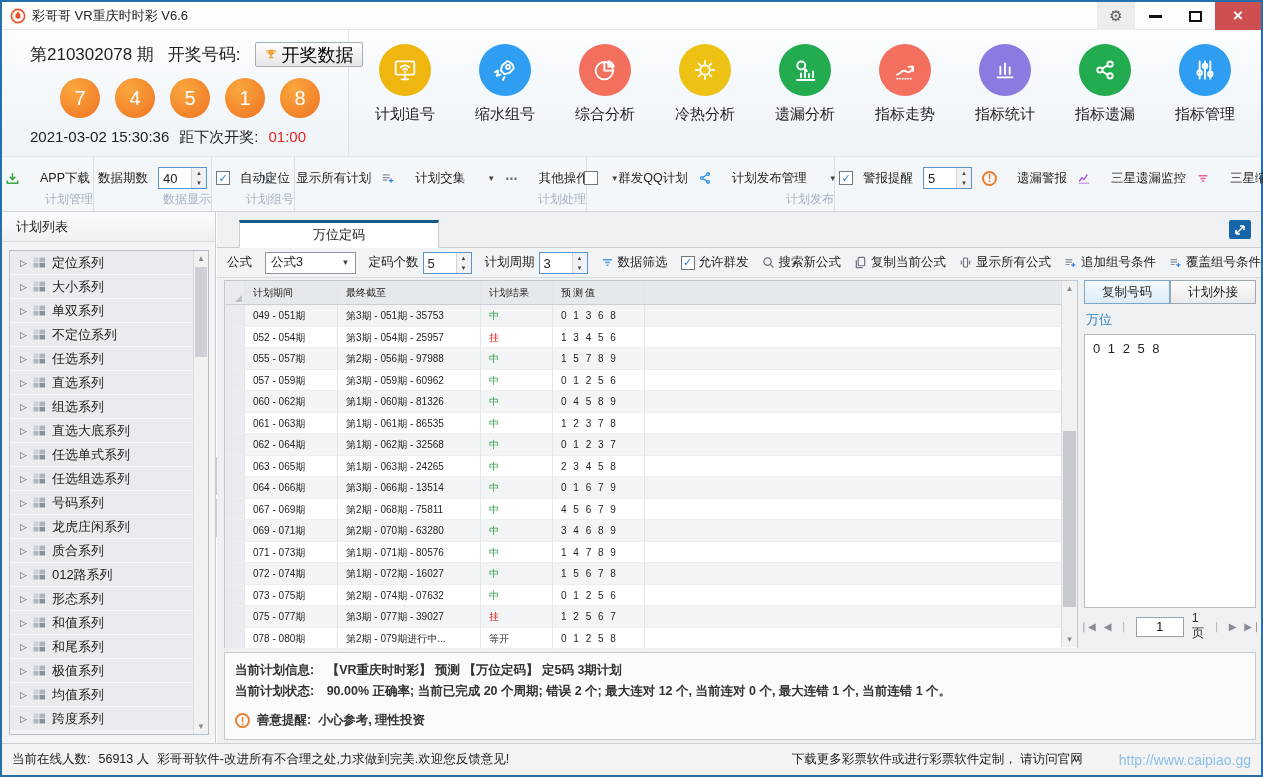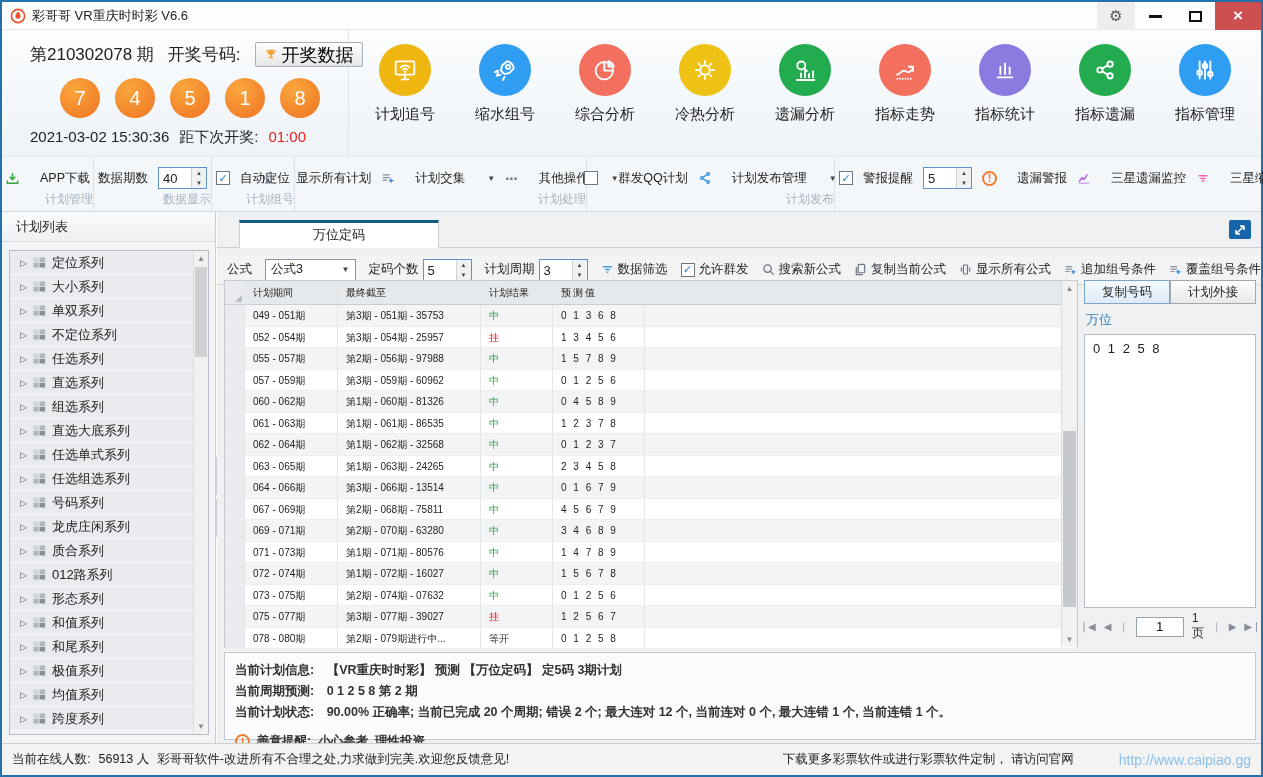--- a/index.html
+++ b/index.html
@@ -54,21 +54,21 @@
   .sb-scroll { position:absolute; right:0; top:0; bottom:0; width:15px; background:#f1f1f1; border-left:1px solid #dcdcdc; }
   .scroll-arrow { height:15px; display:flex; align-items:center; justify-content:center; color:#8a8a8a; font-size:8px; }
   .sb-thumb { position:absolute; left:1px; right:1px; top:16px; height:90px; background:#cdd0d4; }
   .splitter-btn { position:absolute; width:12px; height:38px; background:#eef0f2; border:1px solid #c8cdd3; color:#555; font-size:9px; display:flex; align-items:center; justify-content:center; }
 
   
   .main { position:absolute; left:215px; top:210px; right:0; bottom:32px; background:#eef0f2; }
   .tabbar { position:absolute; left:0; right:0; top:6px; height:30px; border-bottom:1px solid #c8cdd3; }
   .tab { position:absolute; left:22px; bottom:-1px; width:200px; height:28px; background:#fff; border:1px solid #c8cdd3; border-bottom:1px solid #fff; border-top:3px solid #155a83; text-align:center; line-height:23px; font-size:13px; }
   .expand-btn { position:absolute; right:10px; top:2px; width:22px; height:19px; background:#1565a8; border-radius:2px; display:flex; align-items:center; justify-content:center; }
-  .ctrlrow { position:absolute; left:0; right:0; top:43px; height:30px; background:#f1f3f5; border-bottom:1px solid #d5dae0; display:flex; align-items:center; padding-left:10px; gap:13px; white-space:nowrap; }
+  .ctrlrow { position:absolute; left:0; right:0; top:36px; height:30px; background:#f1f3f5; border-bottom:1px solid #d5dae0; display:flex; align-items:center; padding-left:10px; gap:13px; white-space:nowrap; }
   .citem { display:inline-flex; align-items:center; gap:4px; }
   .select { display:inline-flex; align-items:center; justify-content:space-between; border:1px solid #8d959e; background:#fff; height:22px; width:112px; padding:0 5px; }
 
   
   .table { position:absolute; left:7px; top:68px; width:854px; height:368px; background:#fff; border:1px solid #c3c9cf; }
   .trow { display:flex; height:21.5px; line-height:21.5px; font-size:10px; }
   .trow.h { height:24px; line-height:24px; background:#e6e9ec; border-bottom:1px solid #c9ced4; }
   .trow.odd { background:#f3f4f6; }
   .trow.even { background:#fff; }
   .tc { padding:0 8px; border-right:1px solid #e3e6e9; overflow:hidden; white-space:nowrap; }
@@ -93,21 +93,21 @@
   .pager .plabel { font-size:12.5px; color:#333; }
 
   
   .infobox { position:absolute; left:7px; right:5px; top:440px; bottom:3px; background:#fafbfc; border:1px solid #c3c9cf; padding:7px 10px; font-weight:bold; color:#333; }
   .iline { line-height:21px; white-space:nowrap; }
   .tipline { margin-top:10px; display:flex; align-items:center; gap:7px; }
 
   
   .statusbar { position:absolute; left:0; right:0; bottom:0; height:32px; background:#f3f3f3; border-top:1px solid #cfcfcf; display:flex; align-items:center; padding:0 10px; }
   .statusbar .left { display:flex; gap:8px; white-space:nowrap; }
-  .statusbar .right { margin-left:auto; display:flex; gap:45px; align-items:center; white-space:nowrap; }
+  .statusbar .right { margin-left:auto; display:flex; gap:36px; align-items:center; white-space:nowrap; }
   .statusbar .url { color:#8cc0e8; font-size:14px; }
   svg { display:block; }
 </style>
 </head>
 <body>
 
 <div class="win">
 
   <div class="titlebar">
     <svg width="16" height="16" viewBox="0 0 16 16">
@@ -813,21 +813,20 @@
         <input value="1" style="">
         <span class="plabel">1页</span>
         <span class="pbar">❘</span>
         <span>▶</span>
         <span>▶❘</span>
       </div>
     </div>
 
     <div class="infobox">
       <div class="iline"><span>当前计划信息:</span>　<span>【VR重庆时时彩】 预测 【万位定码】 定5码 3期计划</span></div>
-      <div class="iline"><span>当前周期预测:</span>　<span>0 1 2 5 8    第 2 期</span></div>
       <div class="iline"><span>当前计划状态:</span>　<span>90.00% 正确率; 当前已完成 20 个周期; 错误 2 个; 最大连对 12 个, 当前连对 0 个, 最大连错 1 个, 当前连错 1 个。</span></div>
       <div class="tipline">
         <span class="warn">!</span>
         <span>善意提醒:</span>
         <span>小心参考, 理性投资</span>
       </div>
     </div>
   </div>
 
   <div class="statusbar">

